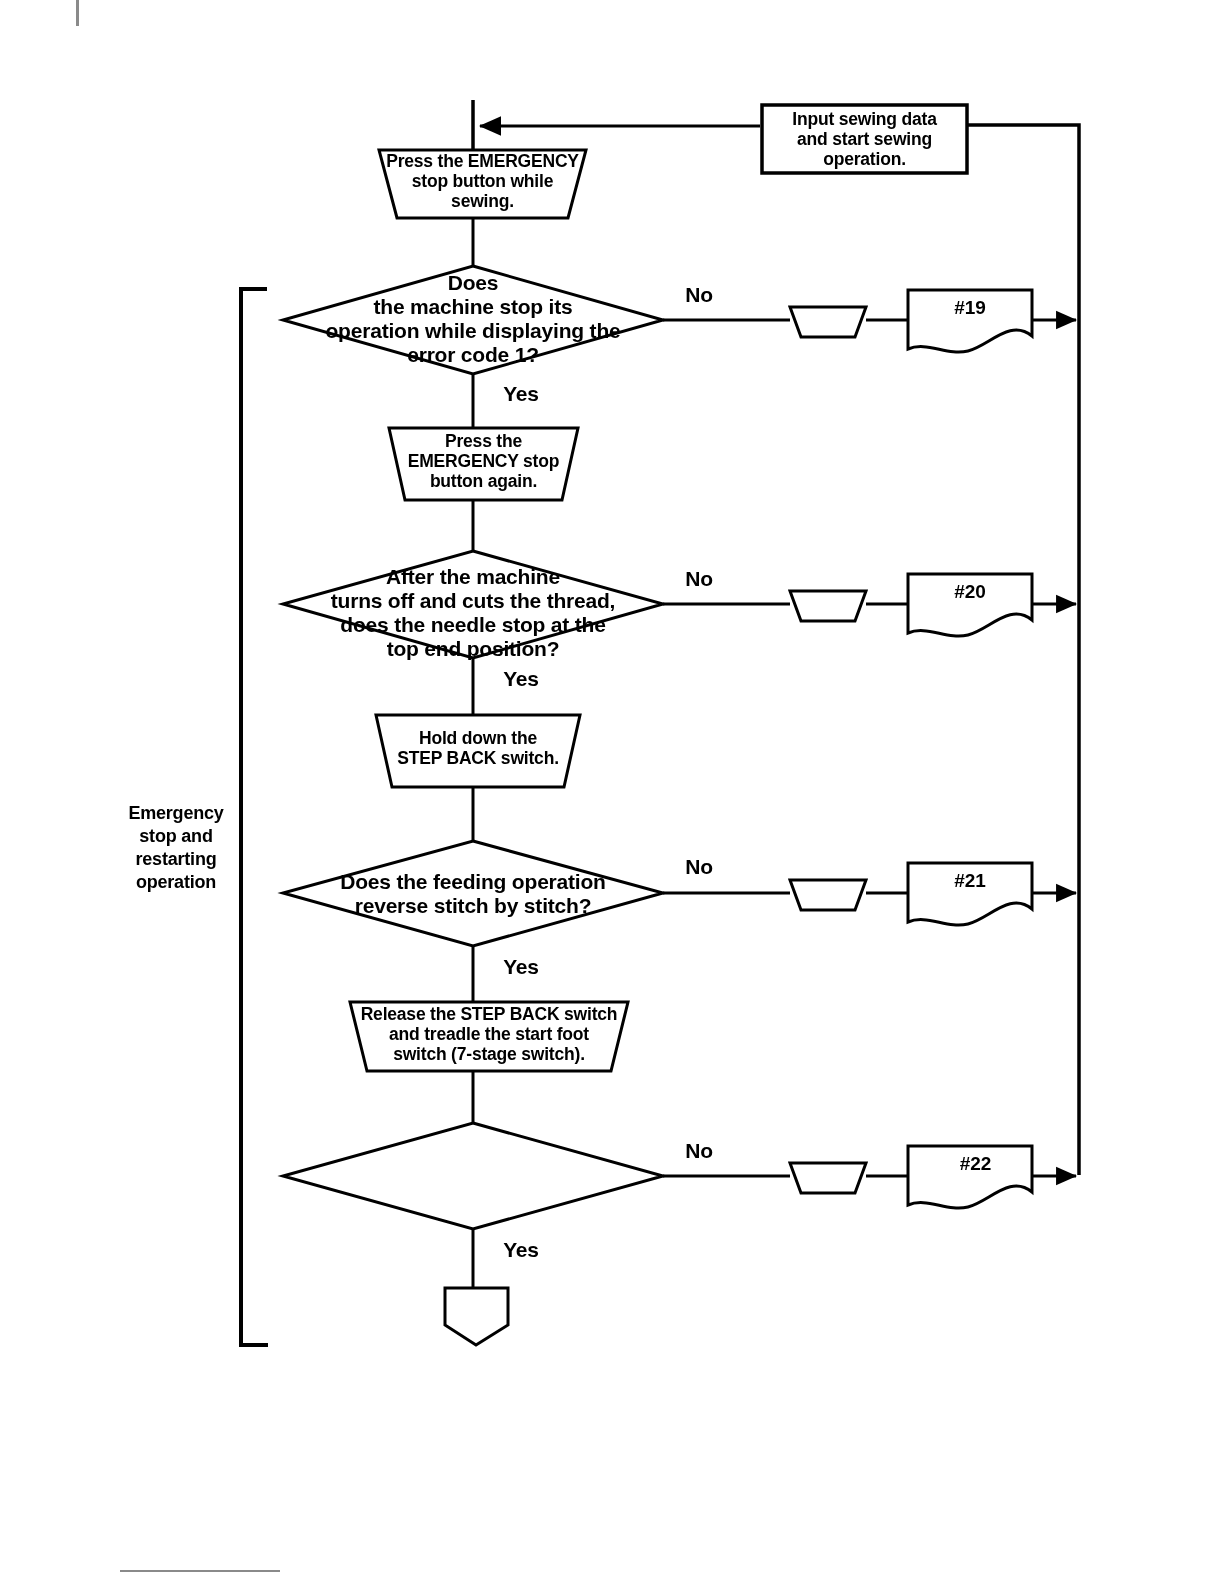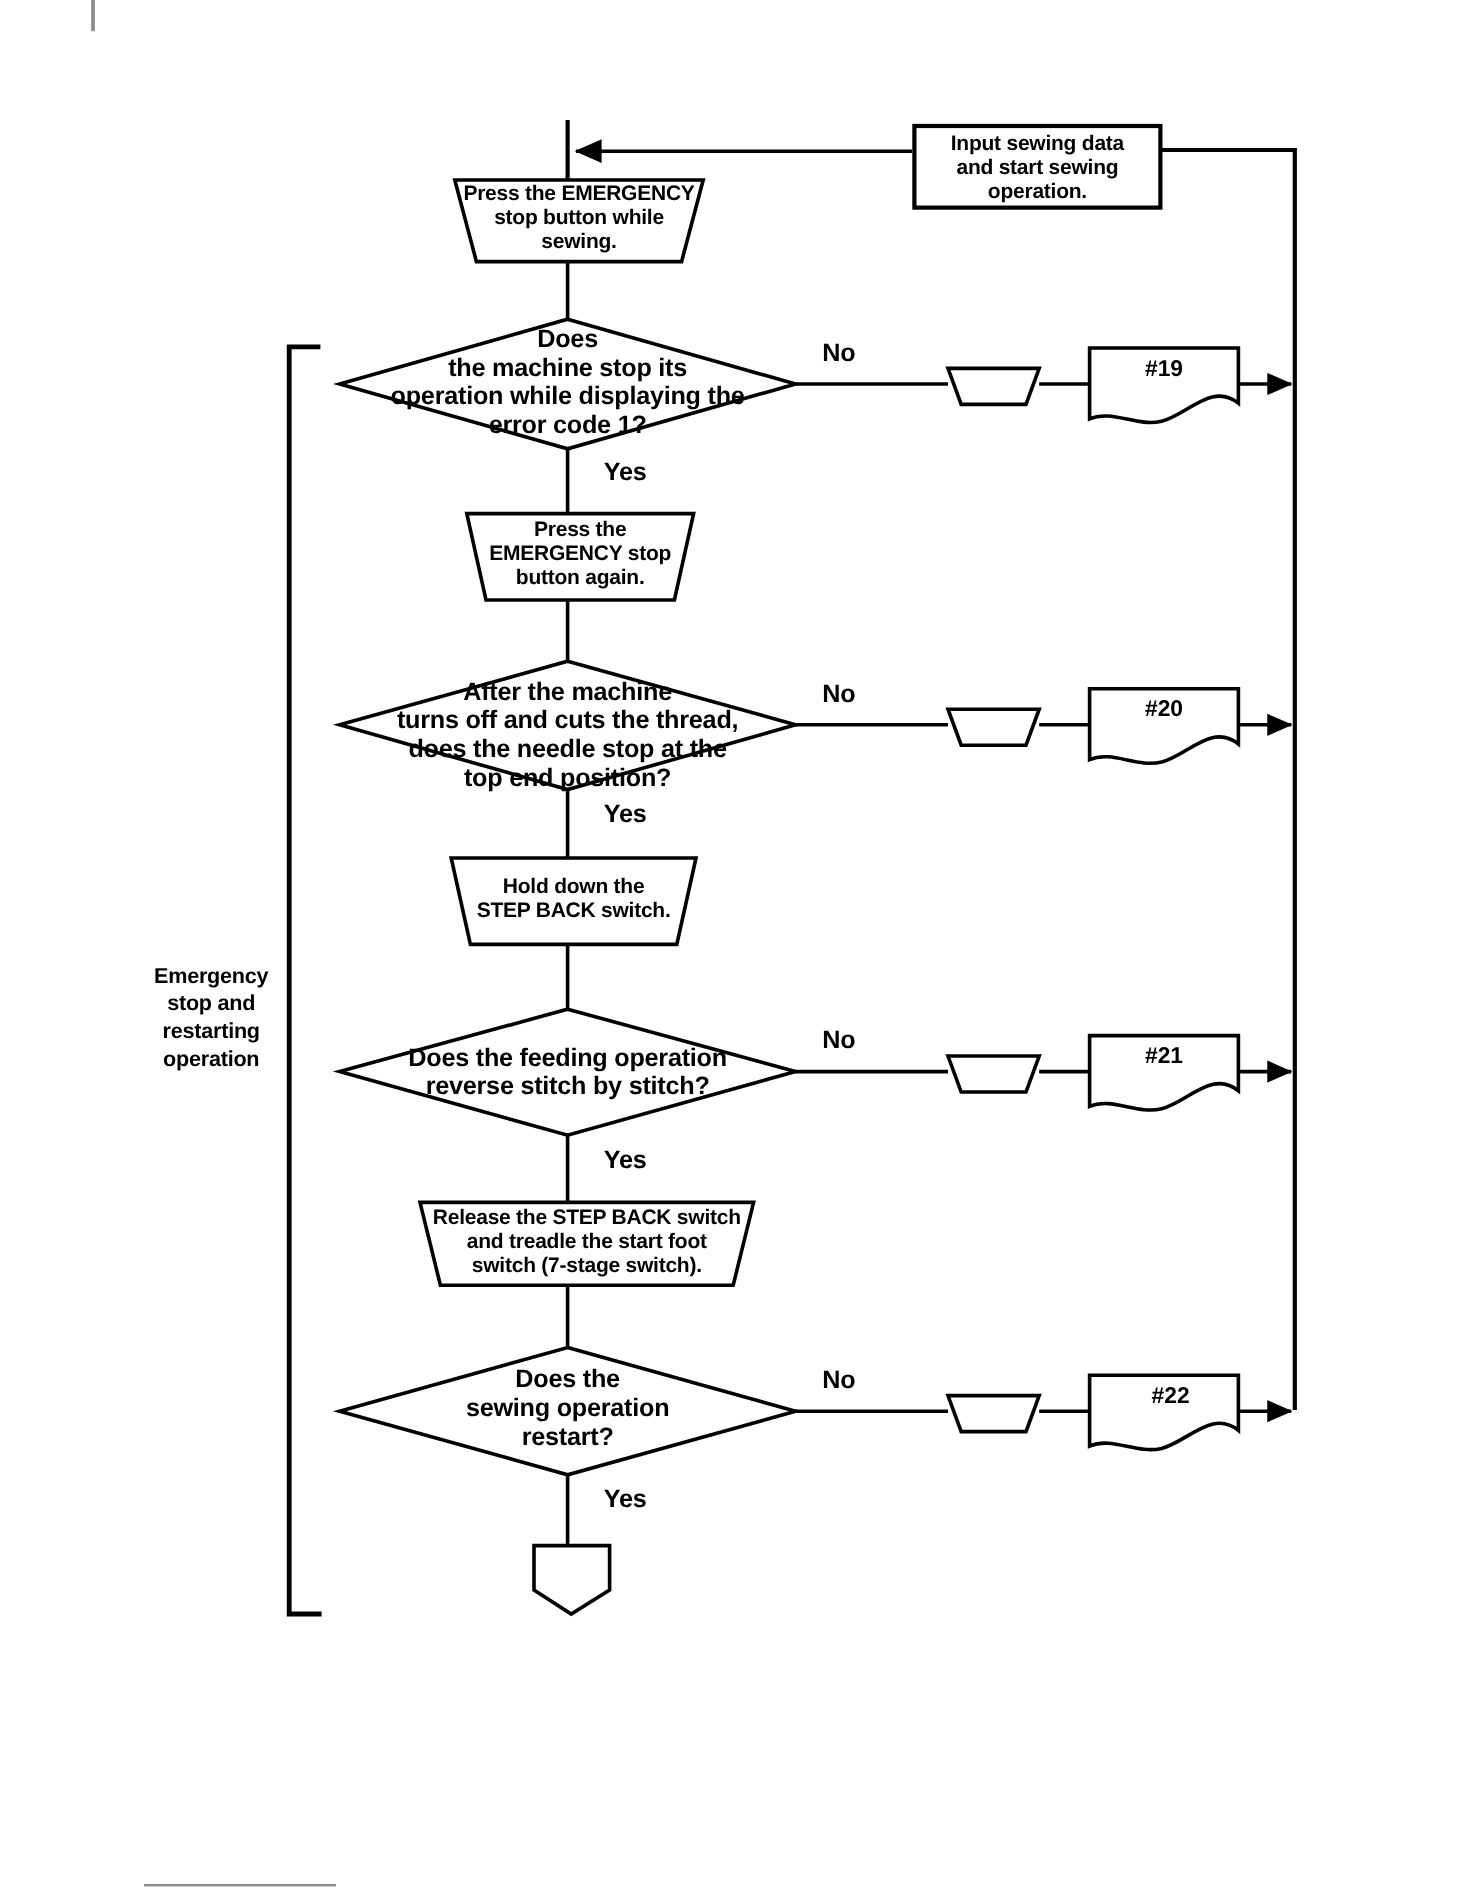--- a/index.html
+++ b/index.html
@@ -180,23 +180,20 @@
   <div class="txt dec-text" style="left:283px; top:870px; width:380px;">Does the feeding operation
 reverse stitch by stitch?</div>
   <div class="txt branch-lbl" style="left:667px; top:855px; width:64px;">No</div>
   <div class="txt branch-lbl" style="left:487px; top:955px; width:68px;">Yes</div>
   <div class="txt ref-text" style="left:908px; top:870px; width:124px;">#21</div>
 
   <div class="txt proc-text" style="left:350px; top:1005px; width:278px;">Release the STEP BACK switch
 and treadle the start foot
 switch (7-stage switch).</div>
 
-  <div class="txt dec-text" style="left:283px; top:1138px; width:380px;">Does the
-sewing operation
-restart?</div>
   <div class="txt branch-lbl" style="left:667px; top:1139px; width:64px;">No</div>
   <div class="txt branch-lbl" style="left:487px; top:1238px; width:68px;">Yes</div>
   <div class="txt ref-text" style="left:908px; top:1153px; width:135px;">#22</div>
 
   <div class="txt group-lbl" style="left:118px; top:774px; width:116px;margin-top:28px;">Emergency
 stop and
 restarting
 operation</div>
 
 

